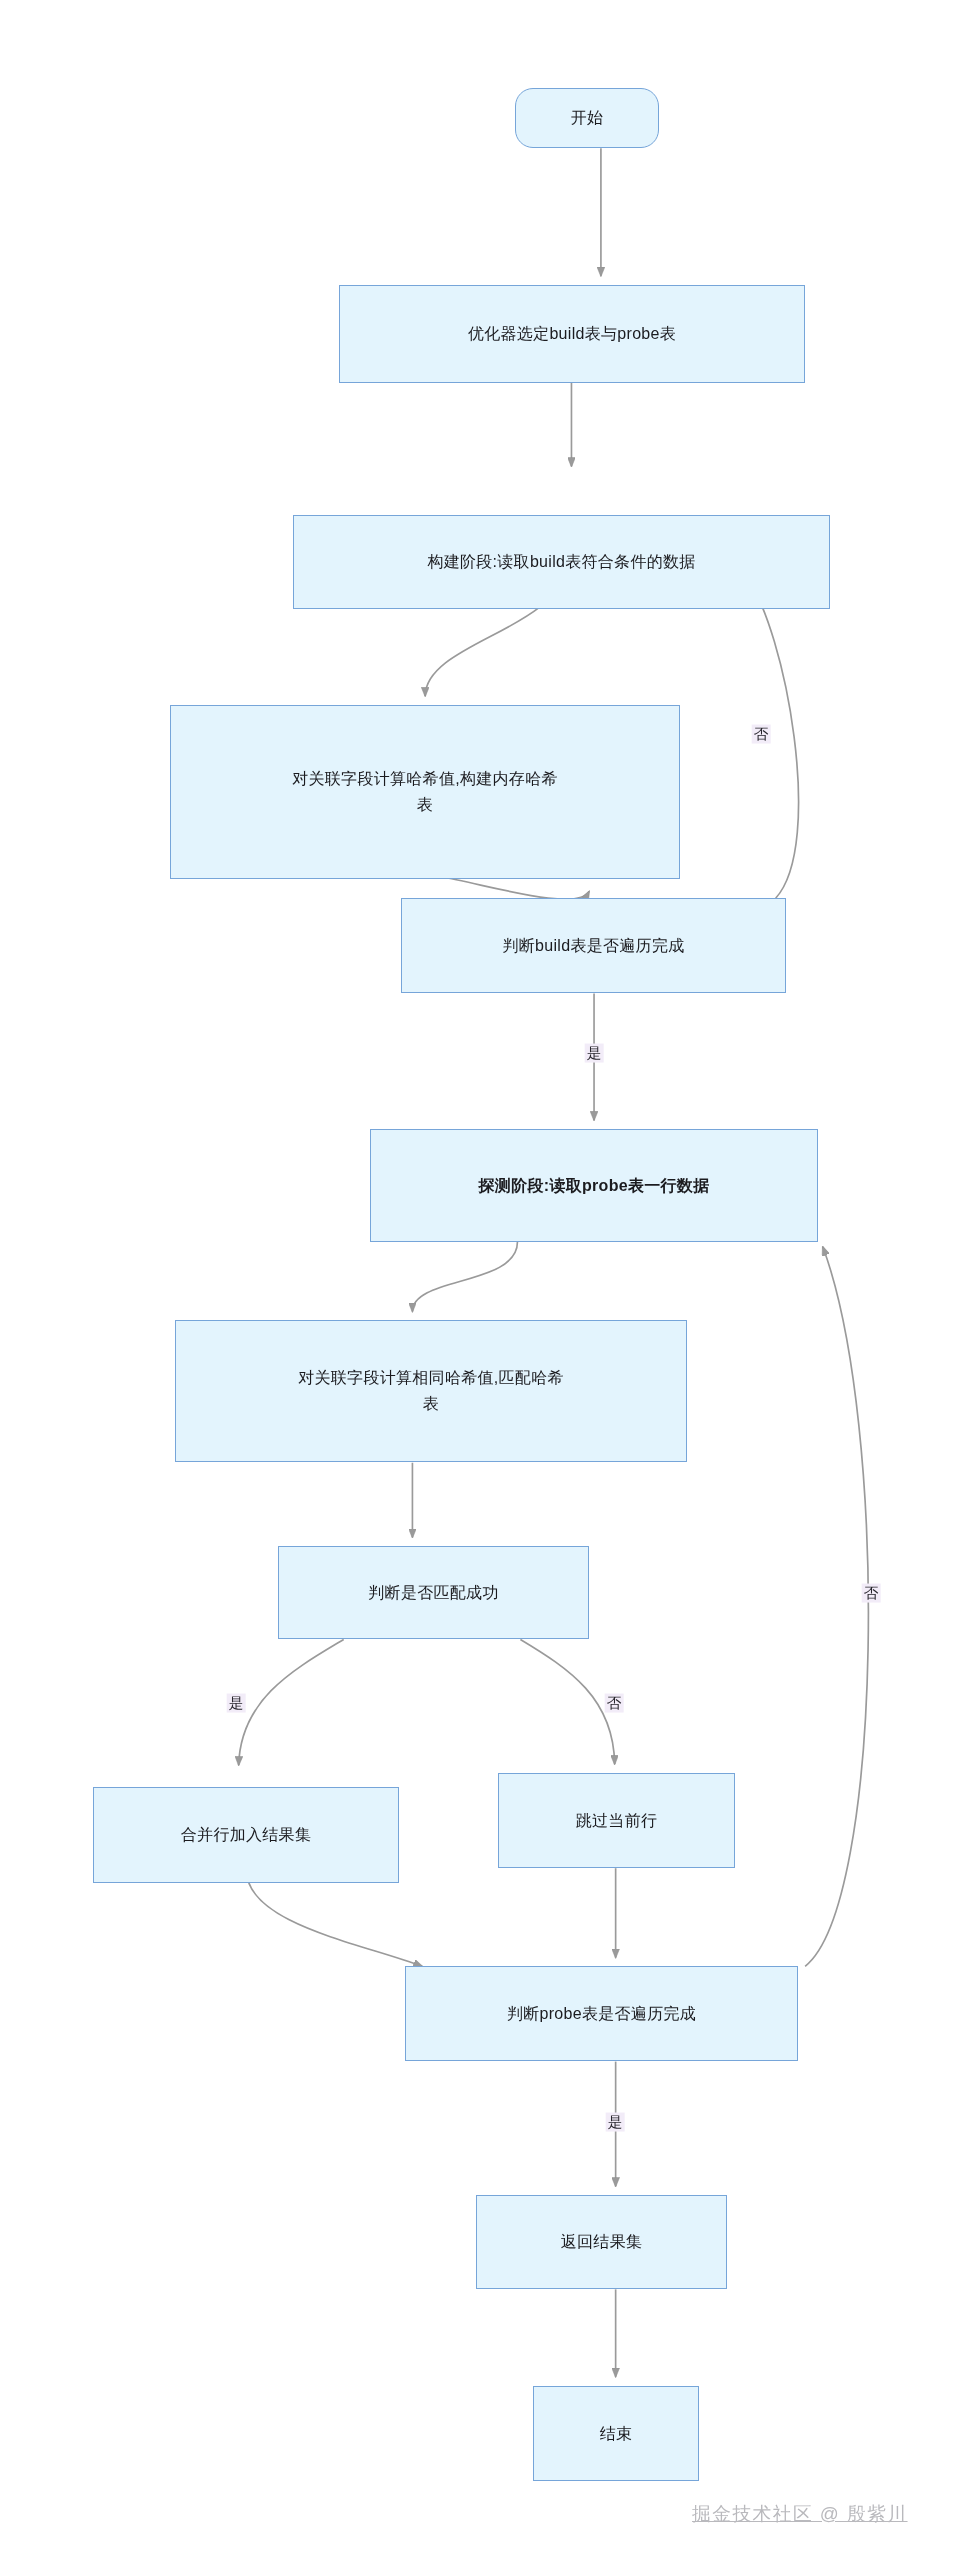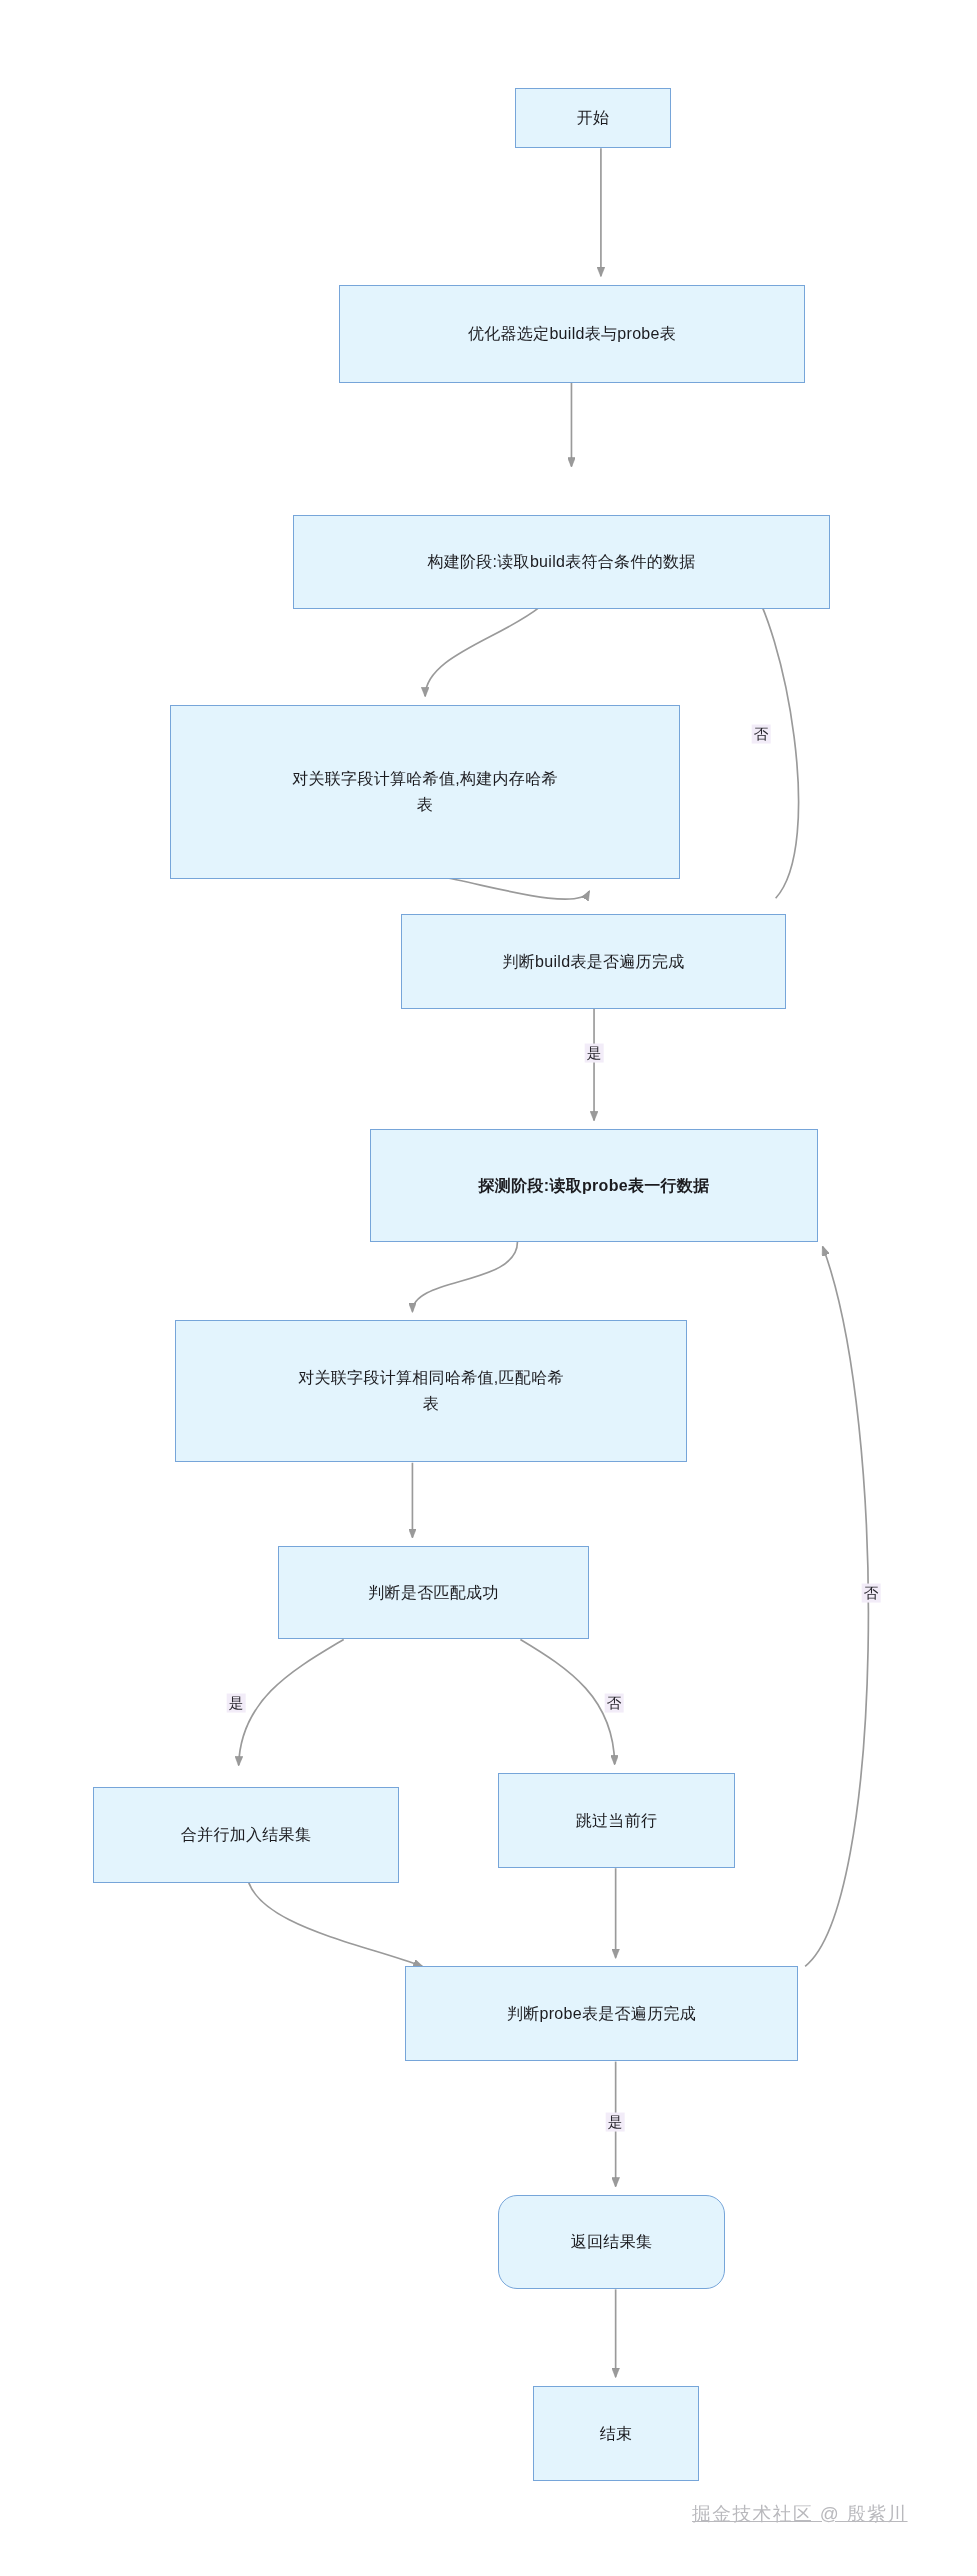--- a/index.html
+++ b/index.html
@@ -85,38 +85,38 @@
       <path d="M350,1670 C300,1700 245,1730 243,1798"></path>
       <path d="M530,1670 C580,1700 625,1730 626,1797"></path>
       <path d="M251,1905 C251,1960 370,1980 430,2003"></path>
       <path d="M627,1903 L627,1994"></path>
       <path d="M820,2003 C900,1940 905,1450 838,1270"></path>
       <path d="M627,2100 L627,2227"></path>
       <path d="M627,2332 L627,2421"></path>
     </g>
   </svg>
 
-  <div class="node" style="left:515px; top:88px; width:156px; height:60px;">
+  <div class="node" style="left:515px; top:88px; width:144px; height:60px;border-radius:18px;">
     <span class="node-label">开始</span>
   </div>
 
   <div class="node" style="left:339px; top:285px; width:466px; height:98px;">
     <span class="node-label">优化器选定build表与probe表</span>
   </div>
 
   <div class="node" style="left:293px; top:475px; width:537px; height:94px;margin-top:40px;">
     <span class="node-label">构建阶段:读取build表符合条件的数据</span>
   </div>
 
   <div class="node" style="left:170px; top:705px; width:510px; height:174px;">
     <span class="node-label">对关联字段计算哈希值,构建内存哈希
 表</span>
   </div>
 
-  <div class="node" style="left:401px; top:898px; width:385px; height:95px;margin-top:16px;">
+  <div class="node" style="left:401px; top:898px; width:385px; height:95px;">
     <span class="node-label">判断build表是否遍历完成</span>
   </div>
 
   <div class="node" style="left:370px; top:1129px; width:448px; height:113px;font-weight:bold;">
     <span class="node-label">探测阶段:读取probe表一行数据</span>
   </div>
 
   <div class="node" style="left:175px; top:1320px; width:512px; height:142px;">
     <span class="node-label">对关联字段计算相同哈希值,匹配哈希
 表</span>
@@ -131,21 +131,21 @@
   </div>
 
   <div class="node" style="left:498px; top:1773px; width:237px; height:95px;">
     <span class="node-label">跳过当前行</span>
   </div>
 
   <div class="node" style="left:405px; top:1966px; width:393px; height:95px;">
     <span class="node-label">判断probe表是否遍历完成</span>
   </div>
 
-  <div class="node" style="left:498px; top:2195px; width:227px; height:94px;border-radius:19px;">
+  <div class="node" style="left:476px; top:2195px; width:251px; height:94px;">
     <span class="node-label">返回结果集</span>
   </div>
 
   <div class="node" style="left:533px; top:2386px; width:166px; height:95px;">
     <span class="node-label">结束</span>
   </div>
 
   <div class="edge-label" style="left:761px; top:734px;">否</div>
 
   <div class="edge-label" style="left:594px; top:1053px;">是</div>

